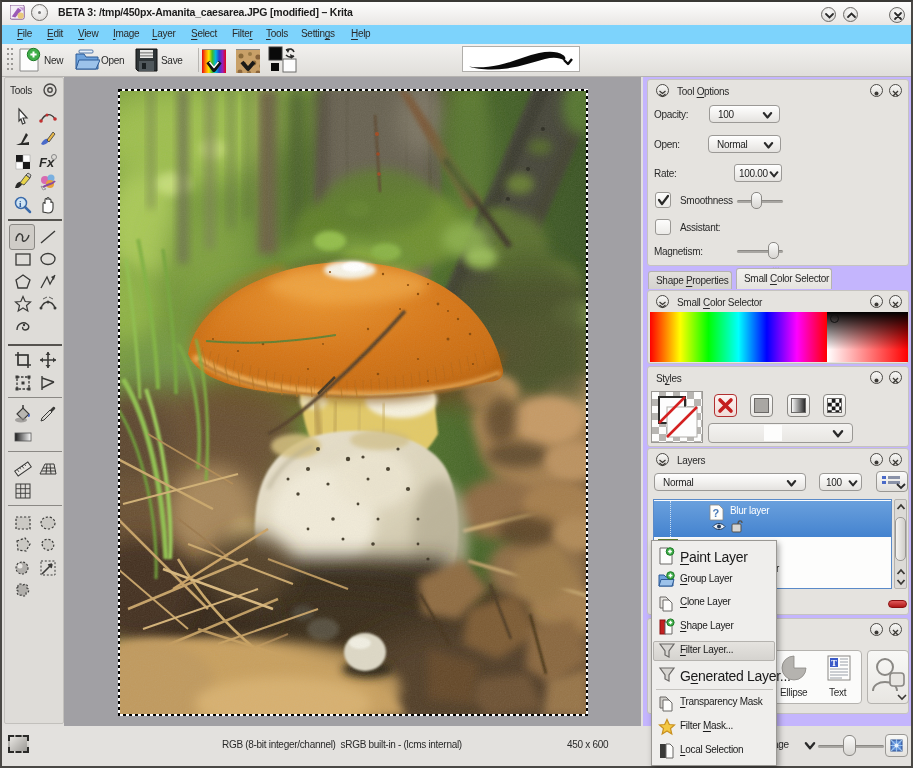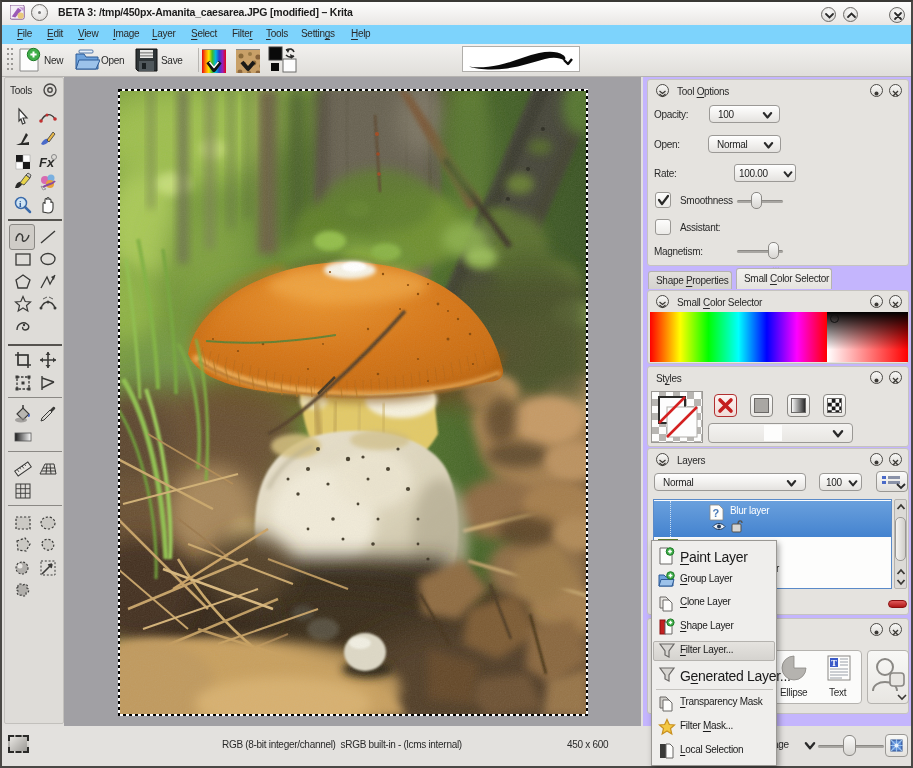--- a/index.html
+++ b/index.html
@@ -666,21 +666,21 @@
         </svg>
       </div>
  <div class="lbl" style="left:6px;top:59px">Open:</div>
  <div class="combo" style="left:60px;top:55px;width:73px;height:18px">
         <span style="position:absolute;left:8px;top:3px">Normal</span>
         <svg style="position:absolute;right:6px;top:5px" width="11" height="9" viewBox="0 0 13 11">
           <path d="M2 2.5 L6.5 8 L11 2.5" fill="none" stroke="#2a2a2a" stroke-width="2.6" stroke-linecap="round" stroke-linejoin="round"></path>
         </svg>
       </div>
  <div class="lbl" style="left:6px;top:88px">Rate:</div>
- <div class="combo" style="left:86px;top:84px;width:62px;height:18px;border-radius:3px">
+ <div class="combo" style="left:86px;top:84px;width:48px;height:18px;border-radius:3px">
         <span style="position:absolute;left:4px;top:3px">100.00</span>
         <svg style="position:absolute;right:2px;top:5px" width="10" height="9" viewBox="0 0 13 11">
           <path d="M2 2.5 L6.5 8 L11 2.5" fill="none" stroke="#2a2a2a" stroke-width="2.6" stroke-linecap="round" stroke-linejoin="round"></path>
         </svg>
       </div>
  <div class="chk" style="left:7px;top:112px"><svg width="15" height="15" viewBox="0 0 15 15">
           <path d="M3 7 L6 11 L12 3" fill="none" stroke="#2a2a28" stroke-width="2.2" stroke-linecap="round" stroke-linejoin="round"></path>
         </svg></div>
  <div class="lbl" style="left:32px;top:115px">Smoothness</div>
  <div class="sltrack" style="left:89px;top:120px;width:46px"></div>

